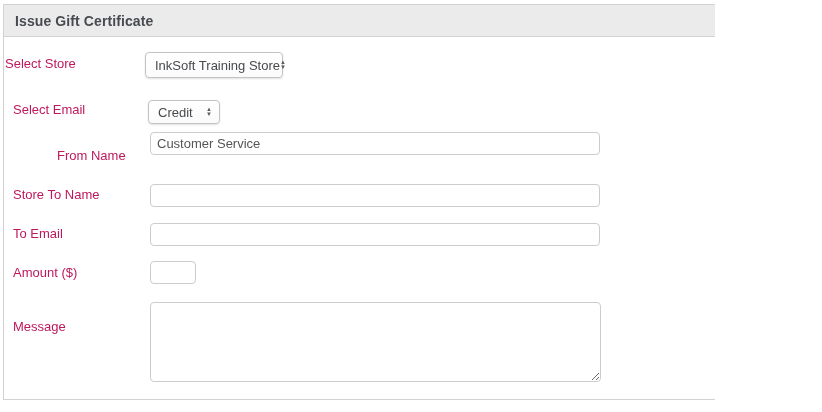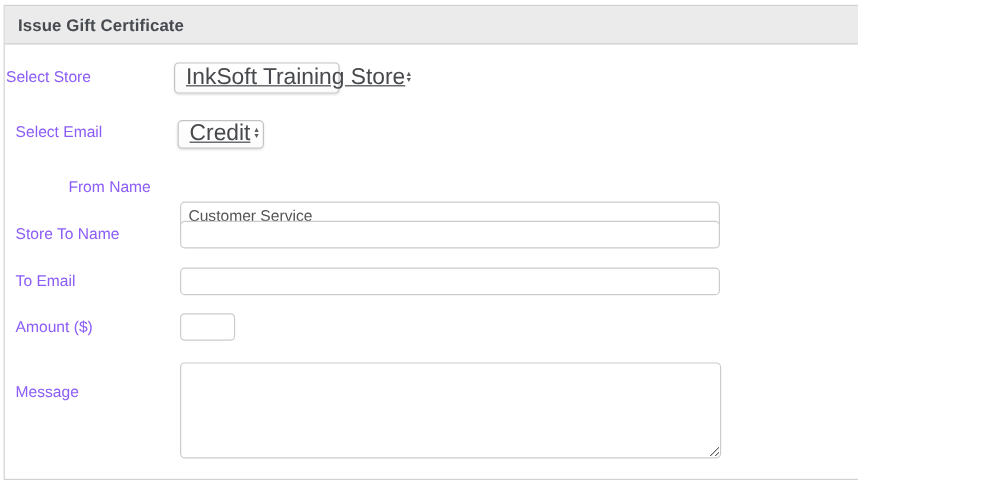--- a/index.html
+++ b/index.html
@@ -6,28 +6,28 @@
   body{font-family:"Liberation Sans","DejaVu Sans",sans-serif;}
   .canvas{position:relative;width:715px;height:412px;background:#ffffff;overflow:hidden;}
 
   .panel{position:absolute;left:3px;top:4px;width:814px;height:396px;
          background:#ffffff;border:1px solid #d2d2d2;box-sizing:border-box;}
   .panel-header{position:absolute;left:0;top:0;right:0;height:32px;
                 background:#ebebeb;border-bottom:1px solid #d2d2d2;
                 display:flex;align-items:center;padding-left:11px;box-sizing:border-box;}
   .panel-title{font-size:14px;font-weight:bold;color:#474b50;letter-spacing:.1px;}
 
-  .flabel{position:absolute;font-size:13px;line-height:16px;color:#8b5cf6;white-space:nowrap;}
+  .flabel{position:absolute;font-size:13px;line-height:16px;color:#be185d;white-space:nowrap;}
 
   .sel{position:absolute;box-sizing:border-box;height:26px;
        background:linear-gradient(#ffffff,#fbfbfb);
        border:1px solid #c3c3c3;border-radius:4px;
        box-shadow:0 1px 2px rgba(0,0,0,0.12);
        display:flex;align-items:center;cursor:default;}
-  .sel-text{font-size:19px;color:#47494c;padding-left:9px;flex:1;white-space:nowrap;text-decoration:underline;}
+  .sel-text{font-size:13px;color:#47494c;padding-left:9px;flex:1;white-space:nowrap;}
   .sel-arrows{display:flex;flex-direction:column;align-items:center;justify-content:center;
               width:20px;color:#5b5b5b;}
   .sel-arrows span{font-size:6px;line-height:5px;}
 
   .tinput{position:absolute;box-sizing:border-box;height:23px;
           border:1px solid #cccccc;border-radius:4px;background:#ffffff;
           font-family:"Liberation Sans","DejaVu Sans",sans-serif;
           font-size:13px;color:#555555;padding:0 6px;outline:none;}
   .tarea{position:absolute;box-sizing:border-box;border:1px solid #cccccc;border-radius:4px;
          background:#ffffff;font-family:"Liberation Sans","DejaVu Sans",sans-serif;
@@ -64,21 +64,21 @@
   <div class="flabel" style="left:13px;top:102px;">Select Email</div>
   <div class="sel" style="left:148px;top:100px;width:72px;height:24px;justify-content:flex-end;">
     <span class="sel-text">Credit</span>
     <span class="sel-arrows">
       <span>▲</span>
       <span>▼</span>
     </span>
   </div>
 
   <div class="flabel" style="left:13px;top:148px;margin-left:44px;">From Name</div>
-  <input class="tinput" style="left: 150px; top: 132px; width: 450px; margin-top: 36px;" type="text" value="Customer Service">
+  <input class="tinput" style="left: 150px; top: 132px; width: 450px;" type="text" value="Customer Service">
 
   <div class="flabel" style="left:13px;top:187px;">Store To Name</div>
   <input class="tinput" style="left: 150px; top: 184px; width: 450px;" type="text" value="">
 
   <div class="flabel" style="left:13px;top:226px;">To Email</div>
   <input class="tinput" style="left: 150px; top: 223px; width: 450px;" type="text" value="">
 
   <div class="flabel" style="left:13px;top:265px;">Amount ($)</div>
   <input class="tinput" style="left: 150px; top: 261px; width: 46px;" type="text" value="">
 

